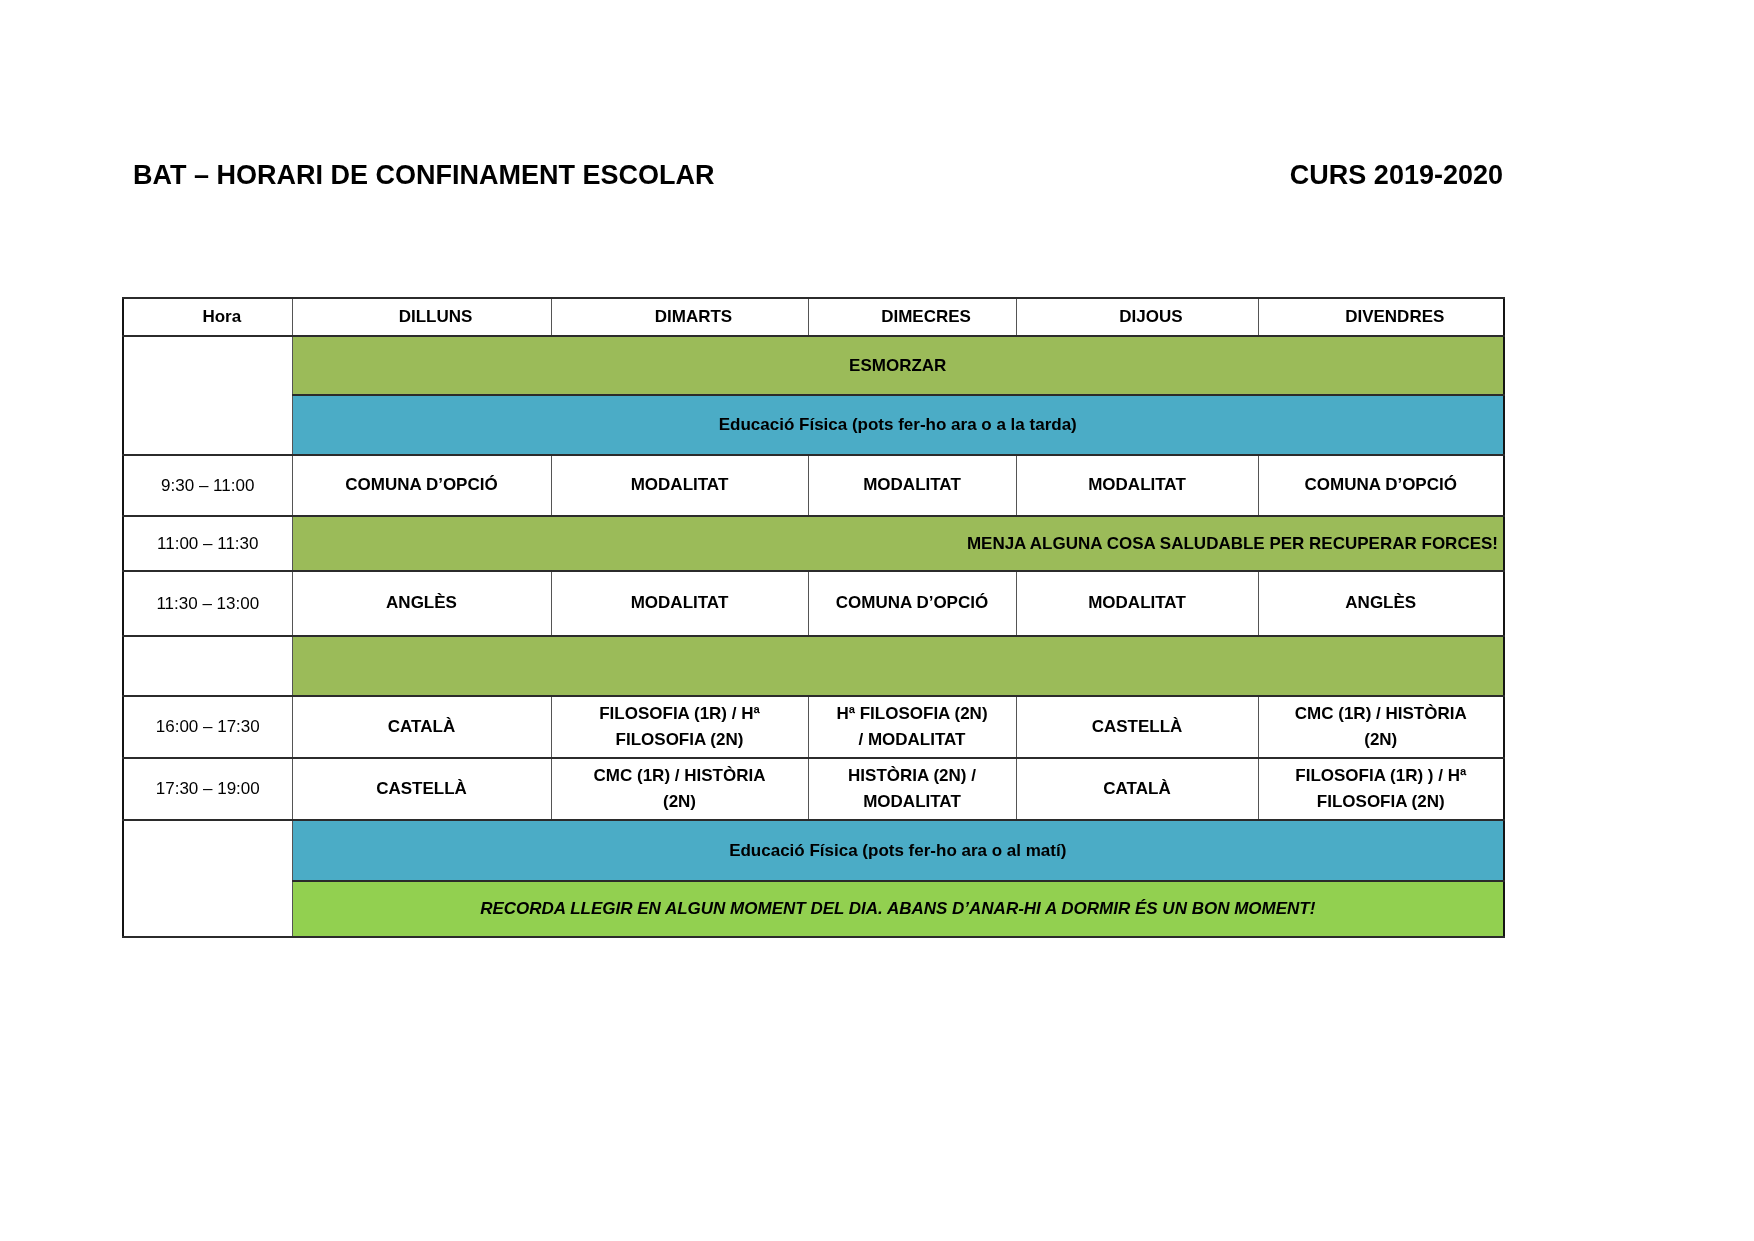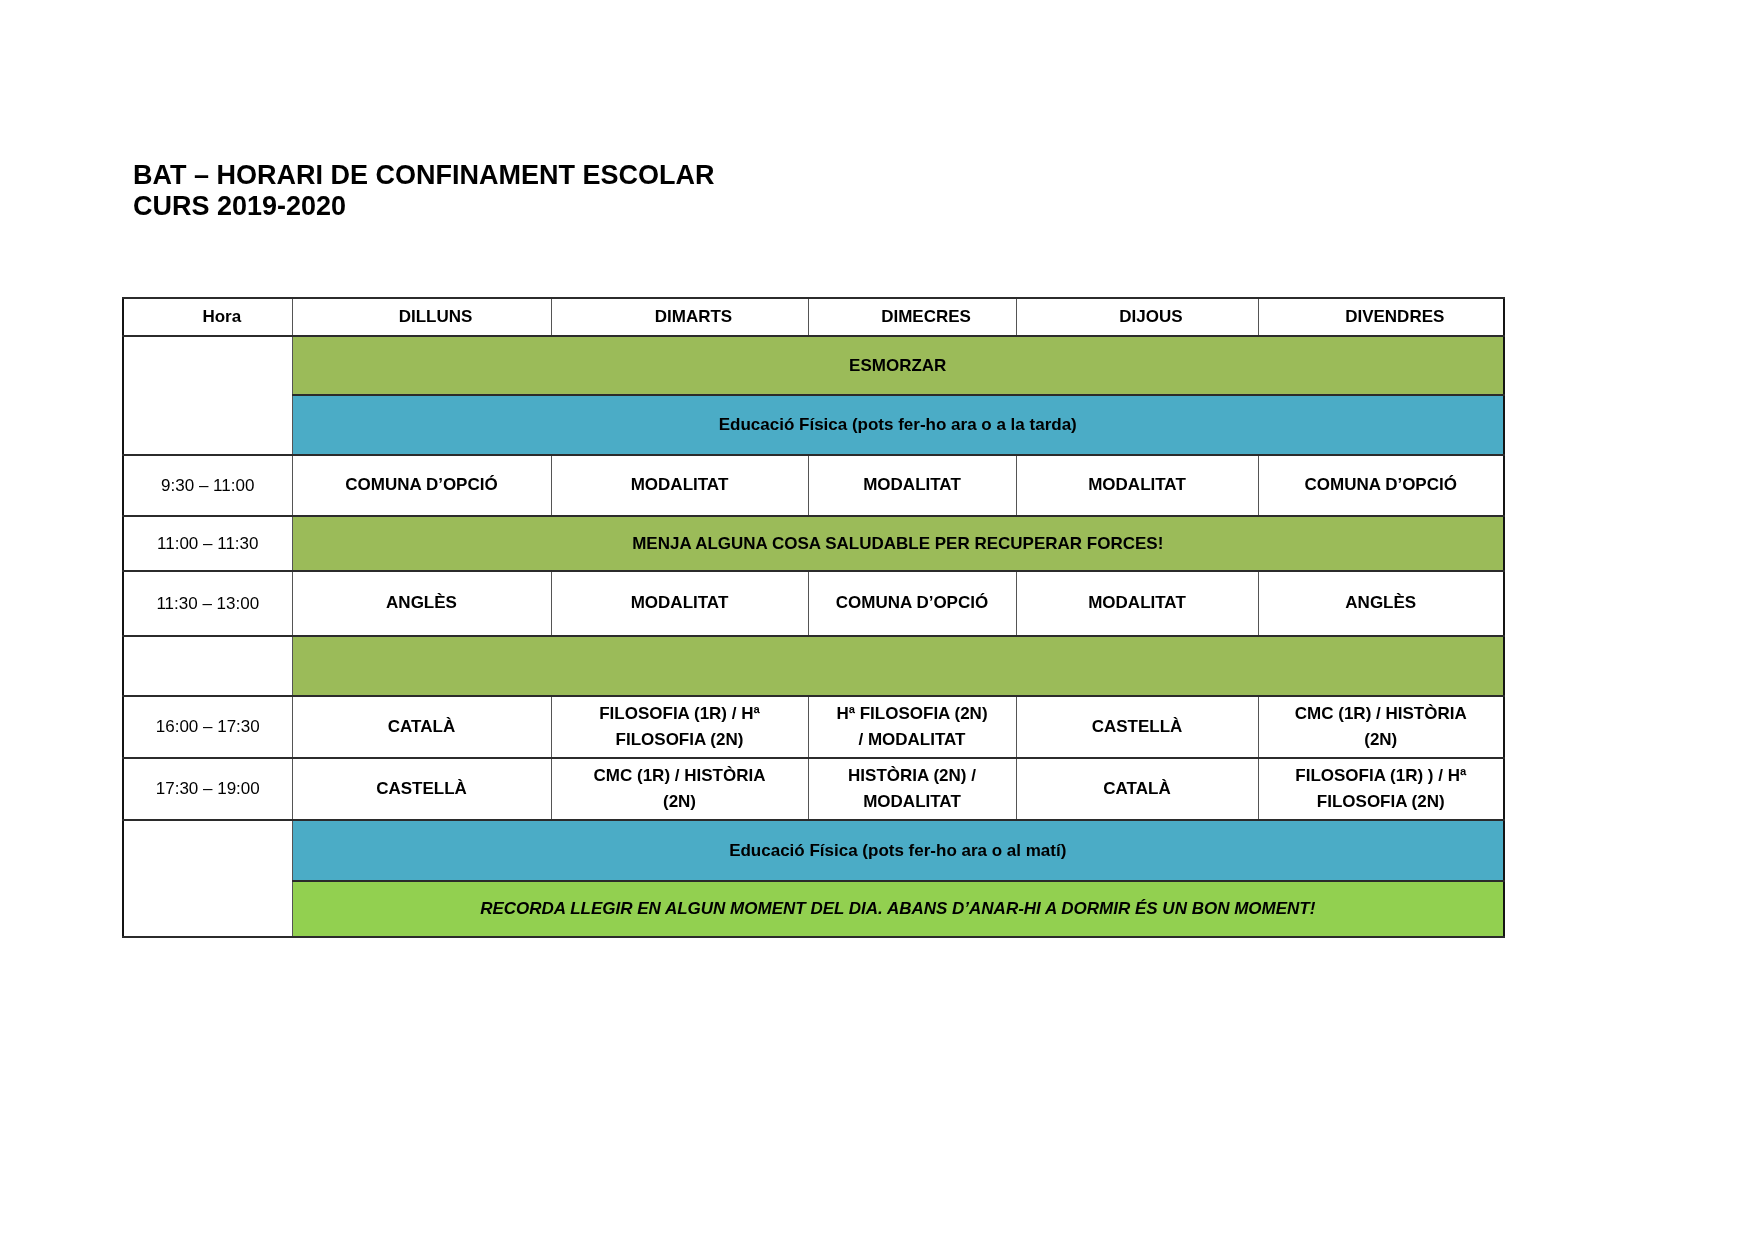--- a/index.html
+++ b/index.html
@@ -15,21 +15,20 @@
     background: #ffffff;
     overflow: hidden;
   }
   .title-row {
     position: absolute;
     left: 133px; top: 160px;
     width: 1370px;
     display: flex;
     justify-content: space-between;
     align-items: baseline;
-    flex-direction: column;
   }
   .doc-title, .doc-course {
     font-size: 27px;
     font-weight: bold;
     white-space: nowrap;
   }
   table.schedule {
     position: absolute;
     left: 122px; top: 297px;
     width: 1381px;
@@ -115,21 +114,21 @@
         <tr style="height: 61px;">
           <td class="hora-cell">9:30 – 11:00</td>
           <td class="subject-cell">COMUNA D’OPCIÓ</td>
           <td class="subject-cell">MODALITAT</td>
           <td class="subject-cell">MODALITAT</td>
           <td class="subject-cell">MODALITAT</td>
           <td class="subject-cell">COMUNA D’OPCIÓ</td>
         </tr>
         <tr style="height: 55px;">
           <td class="hora-cell">11:00 – 11:30</td>
-          <td colspan="5" class="banner-cell" style="background-color: rgb(155, 187, 89);">MENJA ALGUNA COSA SALUDABLE PER RECUPERAR FORCES!</td>
+          <td colspan="5" class="banner-cell" style="background-color: rgb(155, 187, 89); text-align: right;">MENJA ALGUNA COSA SALUDABLE PER RECUPERAR FORCES!</td>
         </tr>
         <tr style="height: 65px;">
           <td class="hora-cell">11:30 – 13:00</td>
           <td class="subject-cell">ANGLÈS</td>
           <td class="subject-cell">MODALITAT</td>
           <td class="subject-cell">COMUNA D’OPCIÓ</td>
           <td class="subject-cell">MODALITAT</td>
           <td class="subject-cell">ANGLÈS</td>
         </tr>
         <tr style="height: 60px;">

